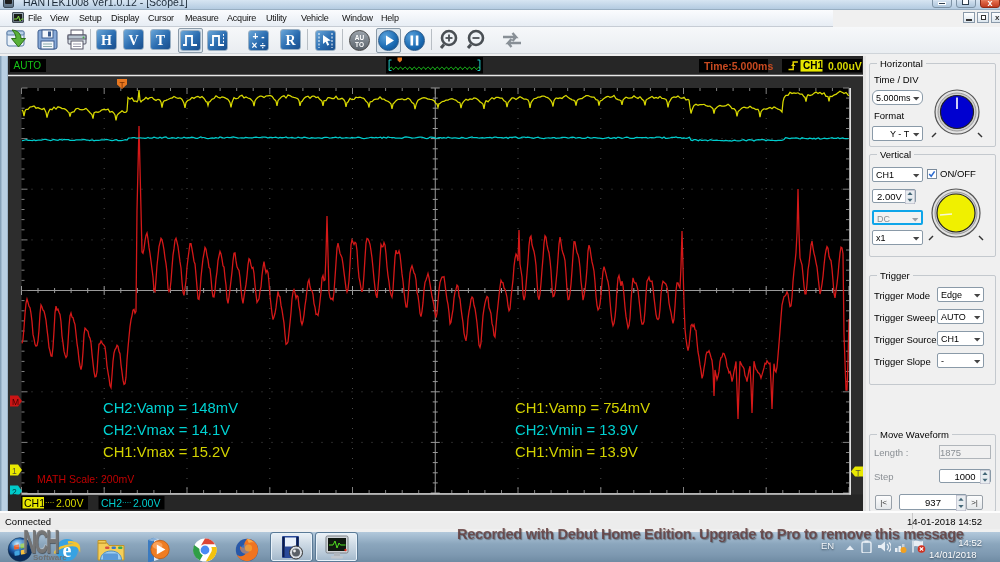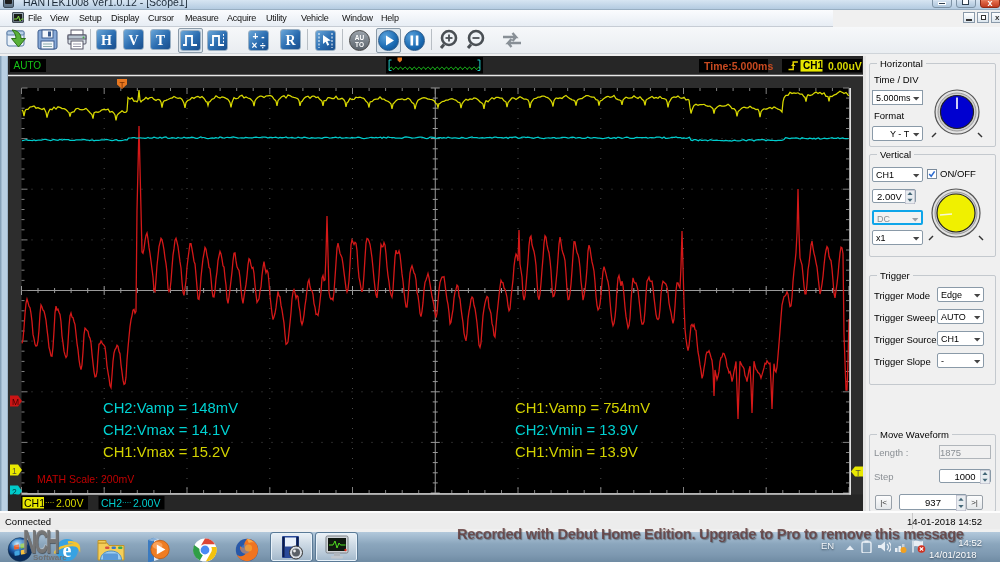--- a/index.html
+++ b/index.html
@@ -467,21 +467,21 @@
 <text x="122" y="505" font-size="7" fill="#00cccc" font-family="Liberation Sans, sans-serif">····</text>
 <text x="133" y="506.5" font-size="10.5" fill="#00cccc" font-family="Liberation Sans, sans-serif">2.00V</text>
 <rect x="849.3" y="88" width="1.7" height="406.5" fill="#e0e0e0"></rect>
 <rect x="21.5" y="493.2" width="829.5" height="1.5" fill="#d8d8d8"></rect>
 <rect x="863" y="56" width="3" height="455" fill="#e4e4e4"></rect>
 </svg>
 <div style="position:absolute;left:866px;top:56px;width:134px;height:455px;background:#f0f0f0"></div>
 <div style="position:absolute;left:869px;top:63px;width:127px;height:84px;border:1px solid #c4c9ce;border-radius:2px"></div>
 <div style="position:absolute;left:877px;top:58px;background:#f0f0f0;padding:0 3px;font-size:9.5px;color:#000">Horizontal</div>
 <div style="position:absolute;left:874px;top:74px;font-size:9.5px;color:#000;white-space:nowrap">Time / DIV</div>
-<div style="position:absolute;left:872px;top:90px;width:51px;height:15px;background:#fff;border:1px solid #8a9aa8;border-radius:0;font-size:9px;color:#000;line-height:15px;padding-left:3px;box-sizing:border-box">5.000ms
+<div style="position:absolute;left:872px;top:90px;width:51px;height:15px;background:#fff;border:1px solid #8a9aa8;border-radius:6px;font-size:9px;color:#000;line-height:15px;padding-left:3px;box-sizing:border-box">5.000ms
 <svg width="9" height="15" style="position:absolute;right:1px;top:0;display:block">
       <path d="M1 6.0 l3.2 3.5 l3.2-3.5 z" fill="#444"></path>
     </svg></div>
 <svg width="52" height="52" style="position:absolute;left:931px;top:85.5px">
 <line x1="5" y1="47" x2="1" y2="51" stroke="#333" stroke-width="1.4"></line>
 <line x1="47" y1="47" x2="51" y2="51" stroke="#333" stroke-width="1.4"></line>
 <circle cx="26" cy="26" r="22" fill="#e2e2e2" stroke="#555" stroke-width="1.2"></circle>
 <circle cx="26" cy="26" r="19" fill="#cecece" stroke="#999" stroke-width="1"></circle>
 <circle cx="26" cy="26" r="16.5" fill="#0000d0" stroke="#222" stroke-width="1.2"></circle>
 <line x1="26" y1="23" x2="26" y2="11.5" stroke="#fff" stroke-width="1.6"></line>

